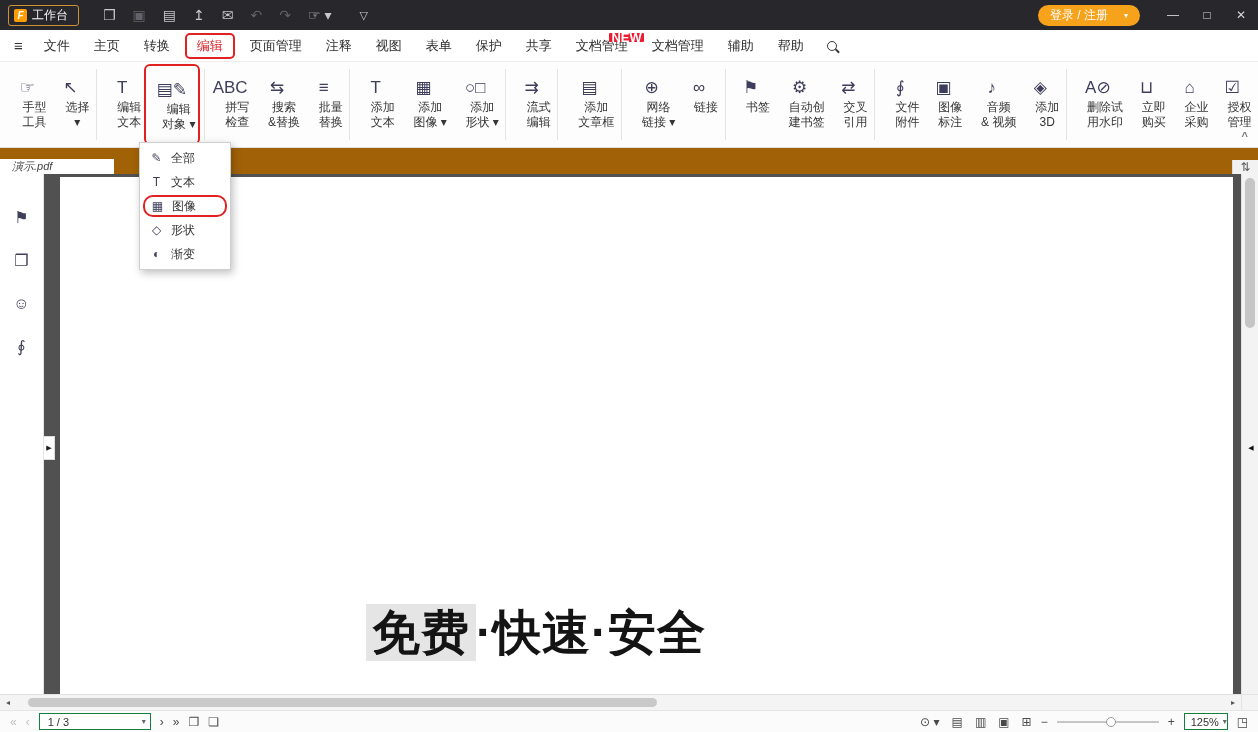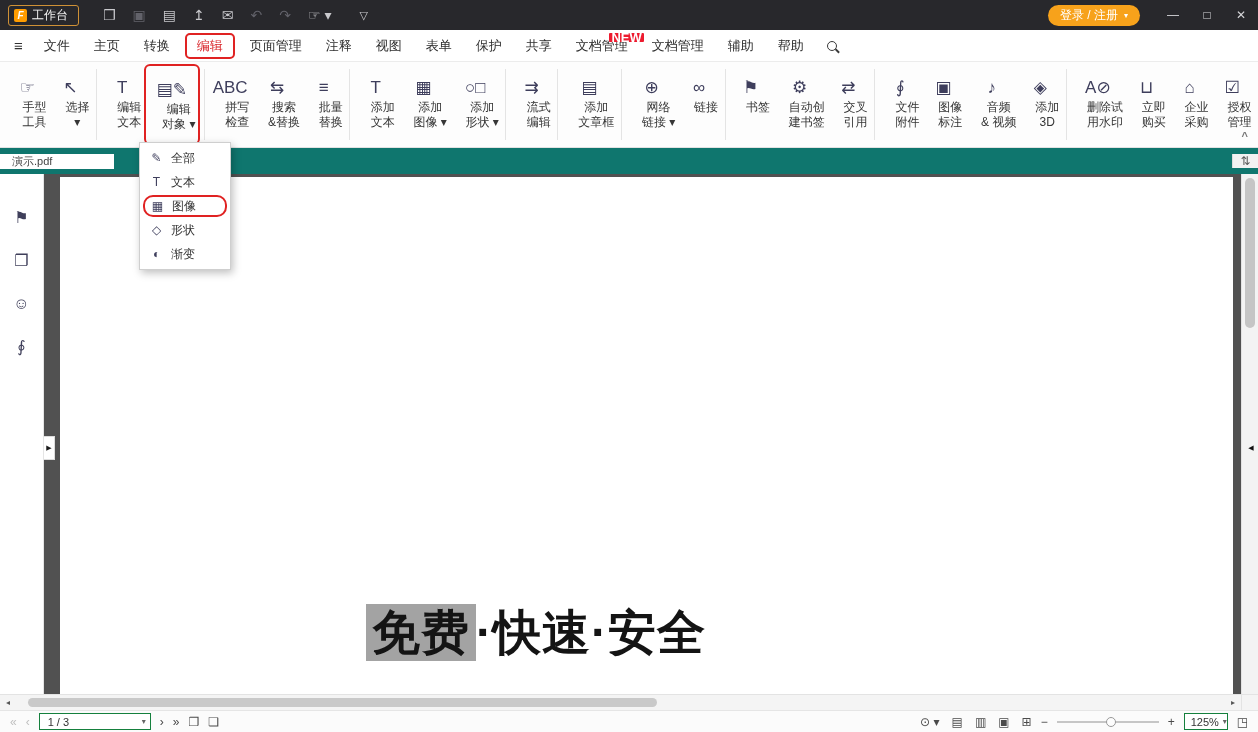--- a/index.html
+++ b/index.html
@@ -8,21 +8,21 @@
 
   
   .titlebar{height:30px;background:#28282c;display:flex;align-items:center;position:relative;}
   .workspace-btn{margin-left:8px;height:21px;display:flex;align-items:center;gap:5px;border:1px solid #cf9136;border-radius:3px;padding:0 10px 0 5px;font-size:12px;color:#f5f5f5;cursor:default;}
   .logo{width:13px;height:13px;background:#ff9c00;color:#fff;font-weight:bold;font-style:italic;font-size:10px;display:flex;align-items:center;justify-content:center;border-radius:2px;}
   .quick-icons{display:flex;align-items:center;gap:17px;margin-left:24px;}
   .ticon{font-size:14px;color:#c9c9cd;line-height:1;}
   .ticon.disabled{color:#62626a;}
   .t-chevron{margin-left:28px;font-size:11px;color:#c9c9cd;}
   .title-center{position:absolute;left:50%;top:0;height:30px;line-height:30px;transform:translateX(-53%);font-size:12px;color:#b5b5ba;white-space:nowrap;}
-  .login-btn{margin-left:auto;margin-right:16px;background:#f7a21b;border-radius:11px;height:21px;display:flex;align-items:center;gap:6px;padding:0 12px;font-size:12px;color:#fff;}
+  .login-btn{margin-left:auto;margin-right:16px;background:#f7a21b;border-radius:11px;height:21px;display:flex;align-items:center;gap:16px;padding:0 12px;font-size:12px;color:#fff;}
   .login-caret{font-size:8px;}
   .win-controls{display:flex;height:30px;}
   .win-btn{width:34px;height:30px;display:flex;align-items:center;justify-content:center;color:#d6d6da;font-size:12px;}
 
   
   .menubar{height:32px;background:#fff;border-bottom:1px solid #ececec;display:flex;align-items:center;padding-left:8px;}
   .hamburger{font-size:15px;color:#333;padding:0 9px 0 6px;}
   .menu-items{display:flex;align-items:center;height:32px;}
   .menu-item{padding:0 12px;font-size:13px;color:#2e2e2e;line-height:30px;position:relative;white-space:nowrap;}
   .menu-item.active{color:#d9252a;}
@@ -42,21 +42,21 @@
   .rsep{width:1px;background:#e4e4e4;margin:5px 4px;}
   .ribbon-collapse{position:absolute;right:10px;bottom:5px;font-size:11px;color:#777;font-weight:bold;}
 
   
   .dropdown{position:absolute;left:139px;top:142px;width:92px;background:#fff;border:1px solid #cfcfcf;box-shadow:2px 3px 8px rgba(0,0,0,.25);z-index:100;padding:3px 0;}
   .ditem{height:24px;display:flex;align-items:center;gap:7px;padding:0 9px;font-size:12px;color:#333;}
   .ditem.boxed{border:2px solid #e02222;border-radius:10px;height:22px;margin:1px 3px;padding:0 5px;}
   .dicon{width:15px;text-align:center;color:#3e3e5c;font-size:12px;}
 
   
-  .tabstrip{height:26px;background:#0f766e;display:flex;align-items:center;}
+  .tabstrip{height:26px;background:#a16207;display:flex;align-items:flex-end;font-style:italic;}
   .doc-tab{width:114px;background:#fff;font-size:11px;color:#444;display:flex;align-items:center;padding-left:12px;}
   .panel-toggle{margin-left:auto;width:26px;background:#f2f2f2;border-left:1px solid #ddd;display:flex;align-items:center;justify-content:center;color:#555;font-size:12px;}
 
   
   .content{display:flex;height:520px;position:relative;}
   .sidebar{width:44px;background:#fff;border-right:1px solid #e5e5e5;display:flex;flex-direction:column;align-items:center;padding-top:36px;gap:27px;}
   .sb-icon{font-size:16px;color:#3f3f5a;line-height:1;}
   .page-area{flex:1;background:#515151;position:relative;}
   .pdf-page{position:absolute;left:16px;top:3px;right:8px;bottom:0;background:#fff;}
   .headline{position:absolute;left:306px;top:424px;font-size:48px;font-weight:600;color:#141414;letter-spacing:1px;white-space:nowrap;}
@@ -310,21 +310,21 @@
 
 <div class="content">
   <div class="sidebar">
       <div class="sb-icon">⚑</div>
       <div class="sb-icon">❐</div>
       <div class="sb-icon">☺</div>
       <div class="sb-icon">∮</div>
     </div>
   <div class="page-area">
     <div class="pdf-page">
-      <div class="headline"><span class="hl" style="background: #a3a3a3;">免费</span><span>·快速·安全</span></div>
+      <div class="headline"><span class="hl" style="background: #e5e5e5;">免费</span><span>·快速·安全</span></div>
     </div>
     <div class="expand-handle">▶</div>
   </div>
   <div class="vrail">
     <div class="vthumb"></div>
     <div class="collapse-handle">◀</div>
   </div>
 </div>
 
 <div class="hscroll">

